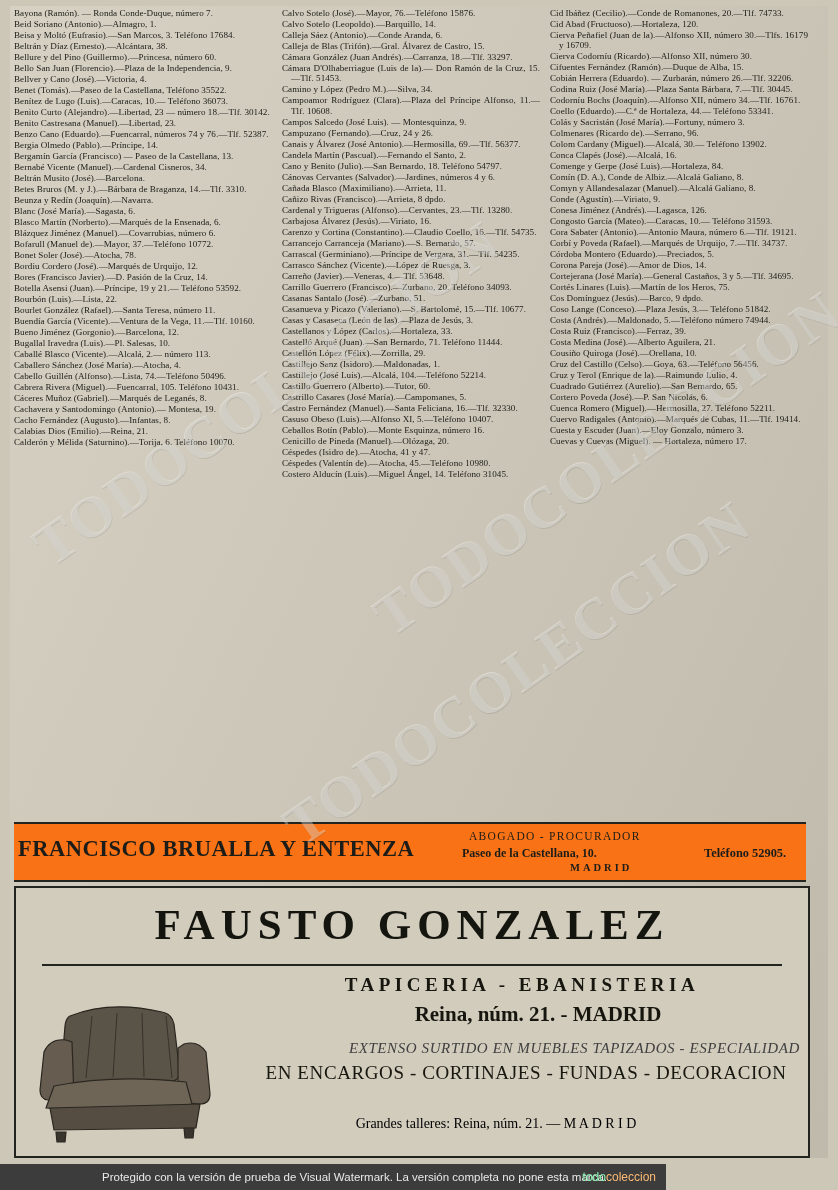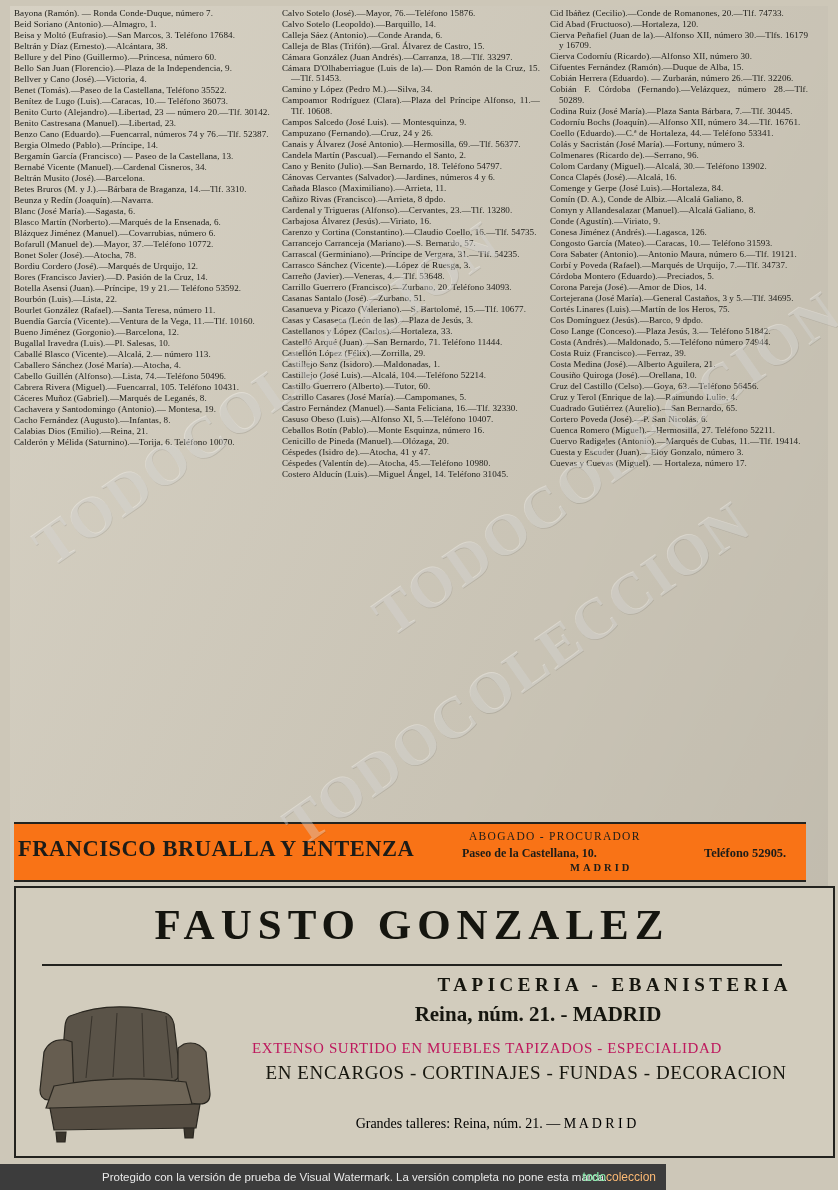--- a/index.html
+++ b/index.html
@@ -66,41 +66,40 @@
   }
   .ad1 .city{
     position:absolute;left:556px;top:38px;font-size:10.5px;letter-spacing:3px;font-weight:700;color:#1c1c18;
   }
 
   
   .ad2{
     position:absolute;left:14px;top:886px;width:792px;height:268px;
     border:2px solid #23231f;
     background:#d2ccbd;
-    padding-left:25px;
   }
   .ad2 .title{
     position:absolute;left:0;top:12px;width:792px;text-align:center;
     font-size:43px;font-weight:700;letter-spacing:6px;color:#15150f;
     font-family:"Liberation Serif", serif;
   }
   .ad2 .rule{
     position:absolute;left:26px;top:76px;width:740px;height:2px;background:#23231f;
   }
   .ad2 .sub{
-    position:absolute;left:236px;top:86px;width:540px;text-align:right;
+    position:absolute;left:236px;top:86px;width:540px;text-align:center;
     font-size:19px;letter-spacing:4.5px;font-weight:700;color:#16160f;
   }
   .ad2 .sub2{
     position:absolute;left:252px;top:114px;width:540px;text-align:center;
     font-size:21px;font-weight:700;color:#16160f;
   }
   .ad2 .line1{
-    position:absolute;left:236px;top:152px;width:548px;text-align:left;
-    font-size:15px;letter-spacing:0.6px;color:#be185d;
+    position:absolute;left:236px;top:152px;width:548px;text-align:right;
+    font-size:15px;letter-spacing:0.6px;color:#404040;font-style:italic;
   }
   .ad2 .line2{
     position:absolute;left:236px;top:174px;width:548px;text-align:center;
     font-size:19px;letter-spacing:0.6px;color:#17170f;
   }
   .ad2 .line3{
     position:absolute;left:236px;top:196px;width:548px;text-align:center;
     font-size:15px;letter-spacing:0.6px;color:#17170f;
   }
   .ad2 .foot{
@@ -154,21 +153,21 @@
     <div class="col" id="col1">
         <p>Bayona (Ramón). — Ronda Conde-Duque, número 7.</p>
         <p>Beid Soriano (Antonio).—Almagro, 1.</p>
         <p>Beisa y Moltó (Eufrasio).—San Marcos, 3. Teléfono 17684.</p>
         <p>Beltrán y Díaz (Ernesto).—Alcántara, 38.</p>
         <p>Bellure y del Pino (Guillermo).—Princesa, número 60.</p>
         <p>Bello San Juan (Florencio).—Plaza de la Independencia, 9.</p>
         <p>Bellver y Cano (José).—Victoria, 4.</p>
         <p>Benet (Tomás).—Paseo de la Castellana, Teléfono 35522.</p>
         <p>Benítez de Lugo (Luis).—Caracas, 10.— Teléfono 36073.</p>
-        <p>Benito Curto (Alejandro).—Libertad, 23 — número 20.—Tlf. 30142.</p>
+        <p>Benito Curto (Alejandro).—Libertad, 23 — número 18.—Tlf. 30142.</p>
         <p>Benito Castresana (Manuel).—Libertad, 23.</p>
         <p>Benzo Cano (Eduardo).—Fuencarral, números 74 y 76.—Tlf. 52387.</p>
         <p>Bergia Olmedo (Pablo).—Príncipe, 14.</p>
         <p>Bergamín García (Francisco) — Paseo de la Castellana, 13.</p>
         <p>Bernabé Vicente (Manuel).—Cardenal Cisneros, 34.</p>
         <p>Beltrán Musito (José).—Barcelona.</p>
         <p>Betes Bruros (M. y J.).—Bárbara de Braganza, 14.—Tlf. 3310.</p>
         <p>Beunza y Redín (Joaquín).—Navarra.</p>
         <p>Blanc (José María).—Sagasta, 6.</p>
         <p>Blasco Martín (Norberto).—Marqués de la Ensenada, 6.</p>
@@ -236,21 +235,20 @@
         <p>Céspedes (Valentín de).—Atocha, 45.—Teléfono 10980.</p>
         <p>Costero Alducín (Luis).—Miguel Ángel, 14. Teléfono 31045.</p>
       </div>
     <div class="col" id="col3">
         <p>Cid Ibáñez (Cecilio).—Conde de Romanones, 20.—Tlf. 74733.</p>
         <p>Cid Abad (Fructuoso).—Hortaleza, 120.</p>
         <p>Cierva Peñafiel (Juan de la).—Alfonso XII, número 30.—Tlfs. 16179 y 16709.</p>
         <p>Cierva Codorníu (Ricardo).—Alfonso XII, número 30.</p>
         <p>Cifuentes Fernández (Ramón).—Duque de Alba, 15.</p>
         <p>Cobián Herrera (Eduardo). — Zurbarán, número 26.—Tlf. 32206.</p>
-        <p>Cobián F. Córdoba (Fernando).—Velázquez, número 28.—Tlf. 50289.</p>
         <p>Codina Ruiz (José María).—Plaza Santa Bárbara, 7.—Tlf. 30445.</p>
         <p>Codorníu Bochs (Joaquín).—Alfonso XII, número 34.—Tlf. 16761.</p>
         <p>Coello (Eduardo).—C.ª de Hortaleza, 44.— Teléfono 53341.</p>
         <p>Colás y Sacristán (José María).—Fortuny, número 3.</p>
         <p>Colmenares (Ricardo de).—Serrano, 96.</p>
         <p>Colom Cardany (Miguel).—Alcalá, 30.— Teléfono 13902.</p>
         <p>Conca Clapés (José).—Alcalá, 16.</p>
         <p>Comenge y Gerpe (José Luis).—Hortaleza, 84.</p>
         <p>Comín (D. A.), Conde de Albiz.—Alcalá Galiano, 8.</p>
         <p>Comyn y Allandesalazar (Manuel).—Alcalá Galiano, 8.</p>

